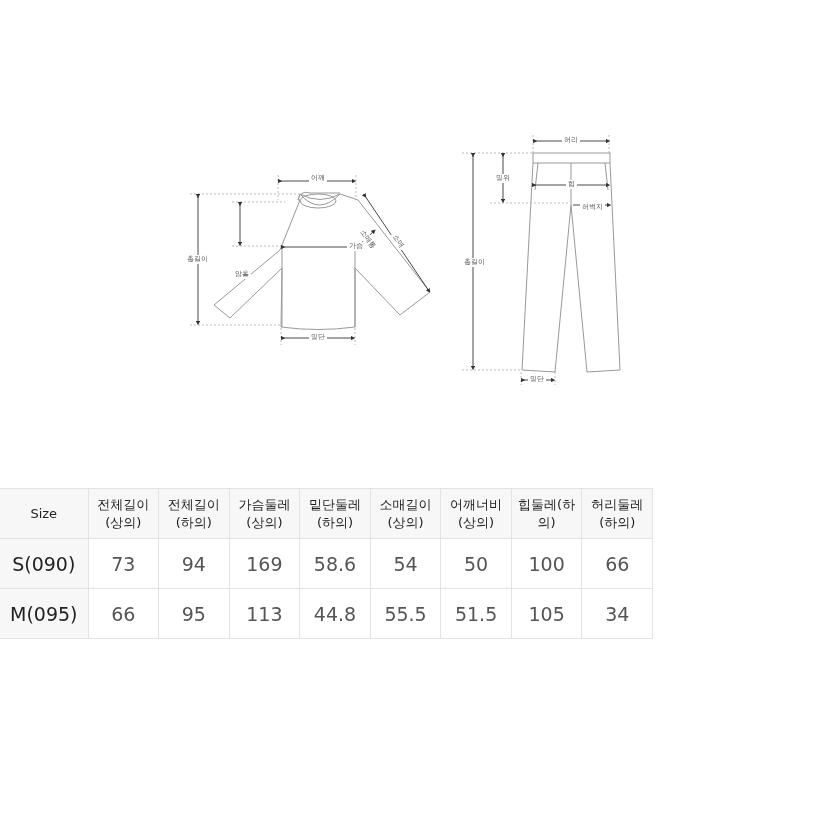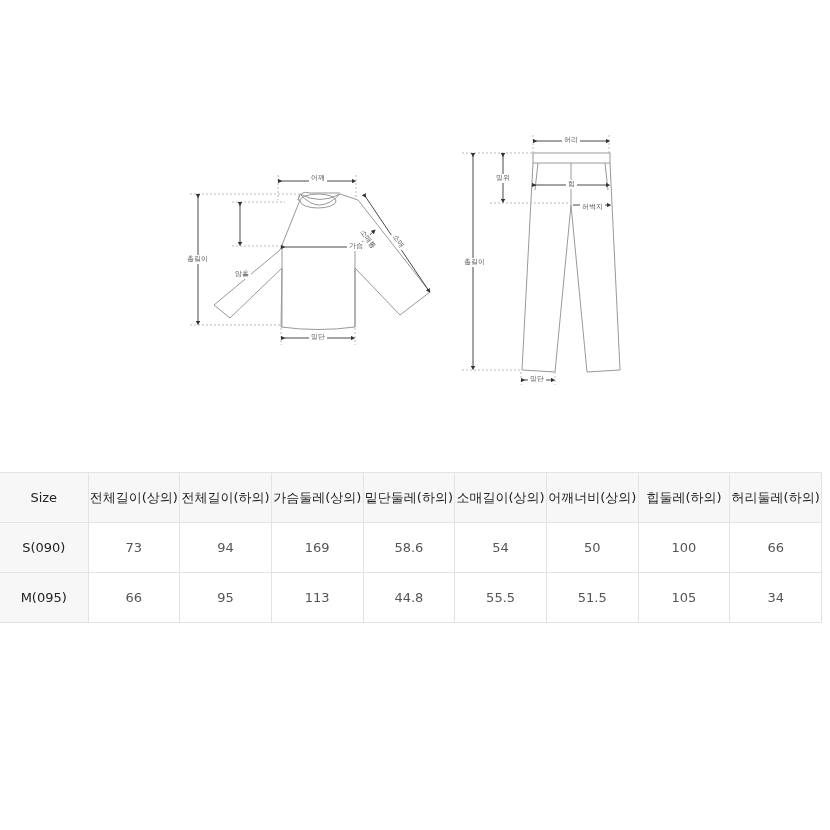--- a/index.html
+++ b/index.html
@@ -2,24 +2,24 @@
 <html><head>
 <meta charset="utf-8">
 <style>
   html, body { margin:0; padding:0; background:#ffffff; }
   body { width:830px; height:830px; position:relative; overflow:hidden;
          font-family: "DejaVu Sans", "Liberation Sans", sans-serif; color:#333; }
   .diagram { position:absolute; left:0; top:0; width:830px; height:470px; }
   .diagram svg { position:absolute; left:0; top:0; }
   .lbl { position:absolute; font-size:7px; color:#555; background:#fff; padding:0 2px; line-height:9px; white-space:nowrap; }
   .lbl.rot { transform-origin:center; }
-  table.size { position:absolute; left:0; top:472px; width:822px; border-collapse:collapse; table-layout:fixed; }
+  table.size { position:absolute; left:0; top:488px; width:653px; border-collapse:collapse; table-layout:fixed; }
   table.size th, table.size td { border:1px solid #e3e3e3; text-align:center; height:49px; padding:0; }
   table.size th { background:#f7f7f7; font-weight:normal; font-size:13px; color:#222; }
-  table.size td { font-size:13px; color:#555; }
+  table.size td { font-size:19px; color:#555; }
   table.size td.rowhead { background:#f7f7f7; color:#222; }
   table.size tr > *:first-child { border-left:none; }
   col.c0 { width:88px; }
 </style>
 </head>
 <body>
 
 <div class="diagram">
   <svg width="830" height="470" viewBox="0 0 830 470">
     <defs>

